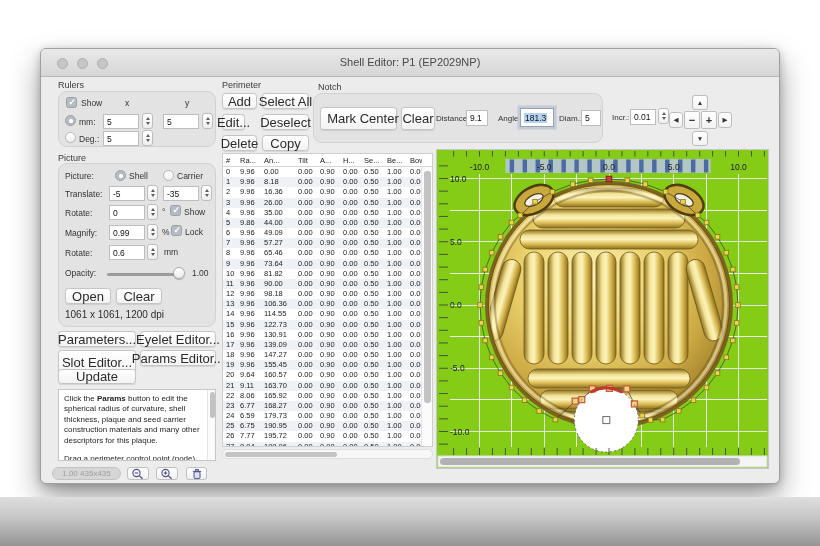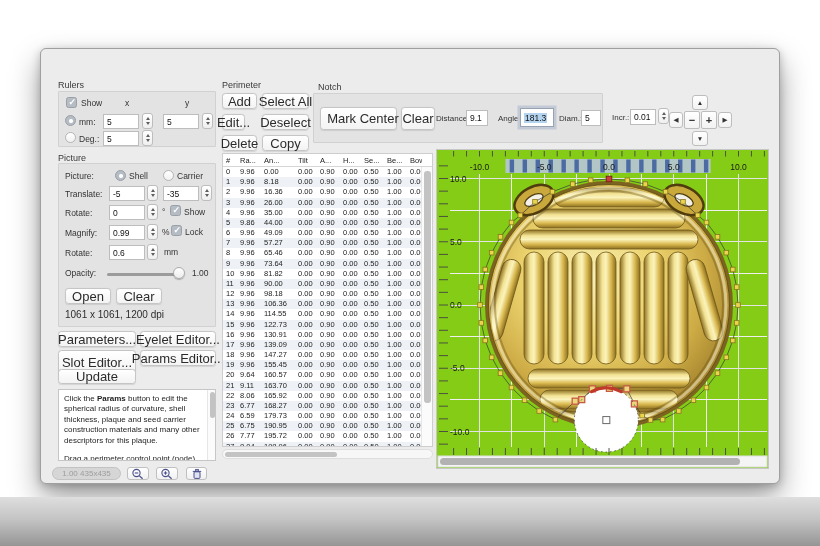--- a/index.html
+++ b/index.html
@@ -10,21 +10,21 @@
        background:linear-gradient(180deg,#dedede 0%,#c4c4c4 45%,#959595 100%);}
   .window{position:absolute;left:40px;top:48px;width:740px;height:436px;background:#ececec;
        border:1px solid #9f9f9f;border-radius:6px;box-shadow:0 14px 30px rgba(0,0,0,.38),0 2px 8px rgba(0,0,0,.22);}
   .titlebar{position:absolute;left:0;top:0;width:100%;height:28px;
        background:linear-gradient(#e9e9e9,#d6d6d6);border-bottom:1px solid #b9b9b9;
        border-radius:5px 5px 0 0;}
   .light{position:absolute;top:8.5px;width:11px;height:11px;border-radius:50%;
        background:#c6c6c6;border:1px solid #adadad;}
   .title{position:absolute;left:0;right:0;top:7px;text-align:center;font-size:11px;color:#484848;}
   .glb{position:absolute;font-size:9px;color:#3a3a3a;white-space:nowrap;}
-  .gbox{position:absolute;background:#e3e3e4;border:1px solid #d1d1d1;border-radius:1px;}
+  .gbox{position:absolute;background:#e3e3e4;border:1px solid #d1d1d1;border-radius:9px;}
   .lb{position:absolute;font-size:8.5px;color:#333;white-space:nowrap;}
   .lb.sm{font-size:8px;}
   .btn{position:absolute;background:linear-gradient(#ffffff,#f3f3f3);border:1px solid #c5c5c5;
        border-radius:3.5px;font-size:13px;color:#2b2b2b;display:flex;align-items:center;
        justify-content:center;white-space:nowrap;box-shadow:0 .5px 1px rgba(0,0,0,.1);}
   .fld{position:absolute;background:#fff;border:1px solid #bdbdbd;font-size:8.5px;color:#111;
        display:flex;align-items:center;padding:0 3px;white-space:nowrap;}
   .fld.sel{border-color:#97a3b2;box-shadow:0 0 0 2.5px #c3cad5;}
   .fld.sel span{background:var(--sel);padding:0 1px;}
   .stepper{position:absolute;width:11px;height:16px;background:linear-gradient(#fff,#efefef);
@@ -62,20 +62,26 @@
        border:1px solid #c0c0c0;border-radius:3px;display:flex;align-items:center;justify-content:center;}
   .dpad{position:absolute;background:linear-gradient(#fff,#f2f2f2);border:1px solid #bdbdbd;border-radius:3px;
        display:flex;align-items:center;justify-content:center;font-size:6.5px;color:#333;}
   .dpad.pm{font-size:11px;font-weight:bold;border-radius:2px;}
   b{font-weight:bold;}
 </style>
 </head>
 <body>
 
 <div class="window">
+  <div class="titlebar">
+    <span class="light" style="left:16px"></span>
+    <span class="light" style="left:36px"></span>
+    <span class="light" style="left:56px"></span>
+    <div class="title">Shell Editor: P1 (EP2029NP)</div>
+  </div>
 
   <div class="glb" style="left:17px;top:31px">Rulers</div>
   <div class="gbox" style="left:17px;top:42px;width:158px;height:56px">
     <span class="cb" style="left:7px;top:5px"></span>
     <span class="lb" style="left:22px;top:6px">Show</span>
     <span class="lb" style="left:66px;top:6px">x</span>
     <span class="lb" style="left:126px;top:6px">y</span>
     <span class="rad" style="left:6px;top:23px"></span>
     <span class="lb" style="left:20px;top:25px">mm:</span>
     <span class="fld" style="left:44px;top:22px;width:36px;height:15px">5</span>

